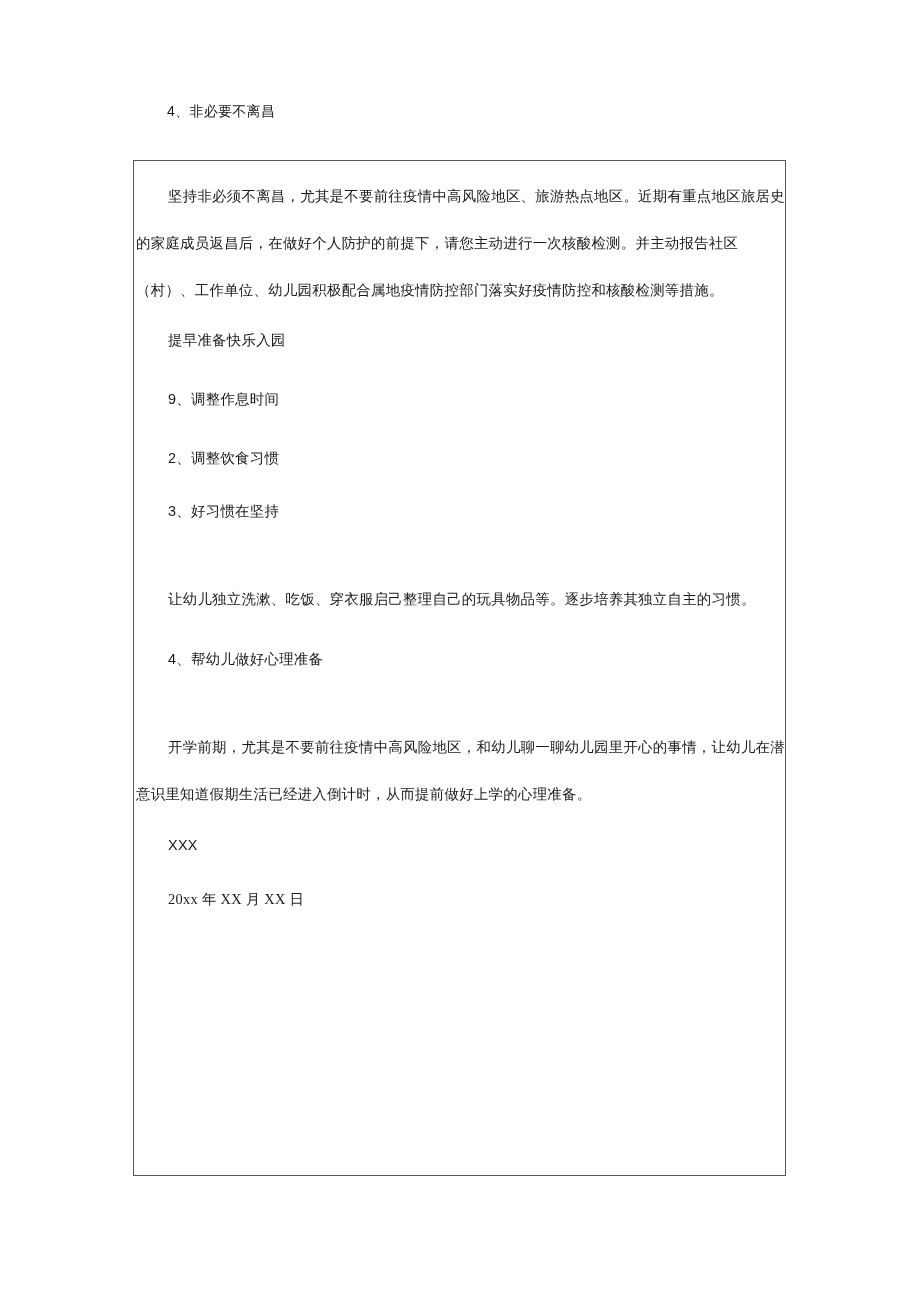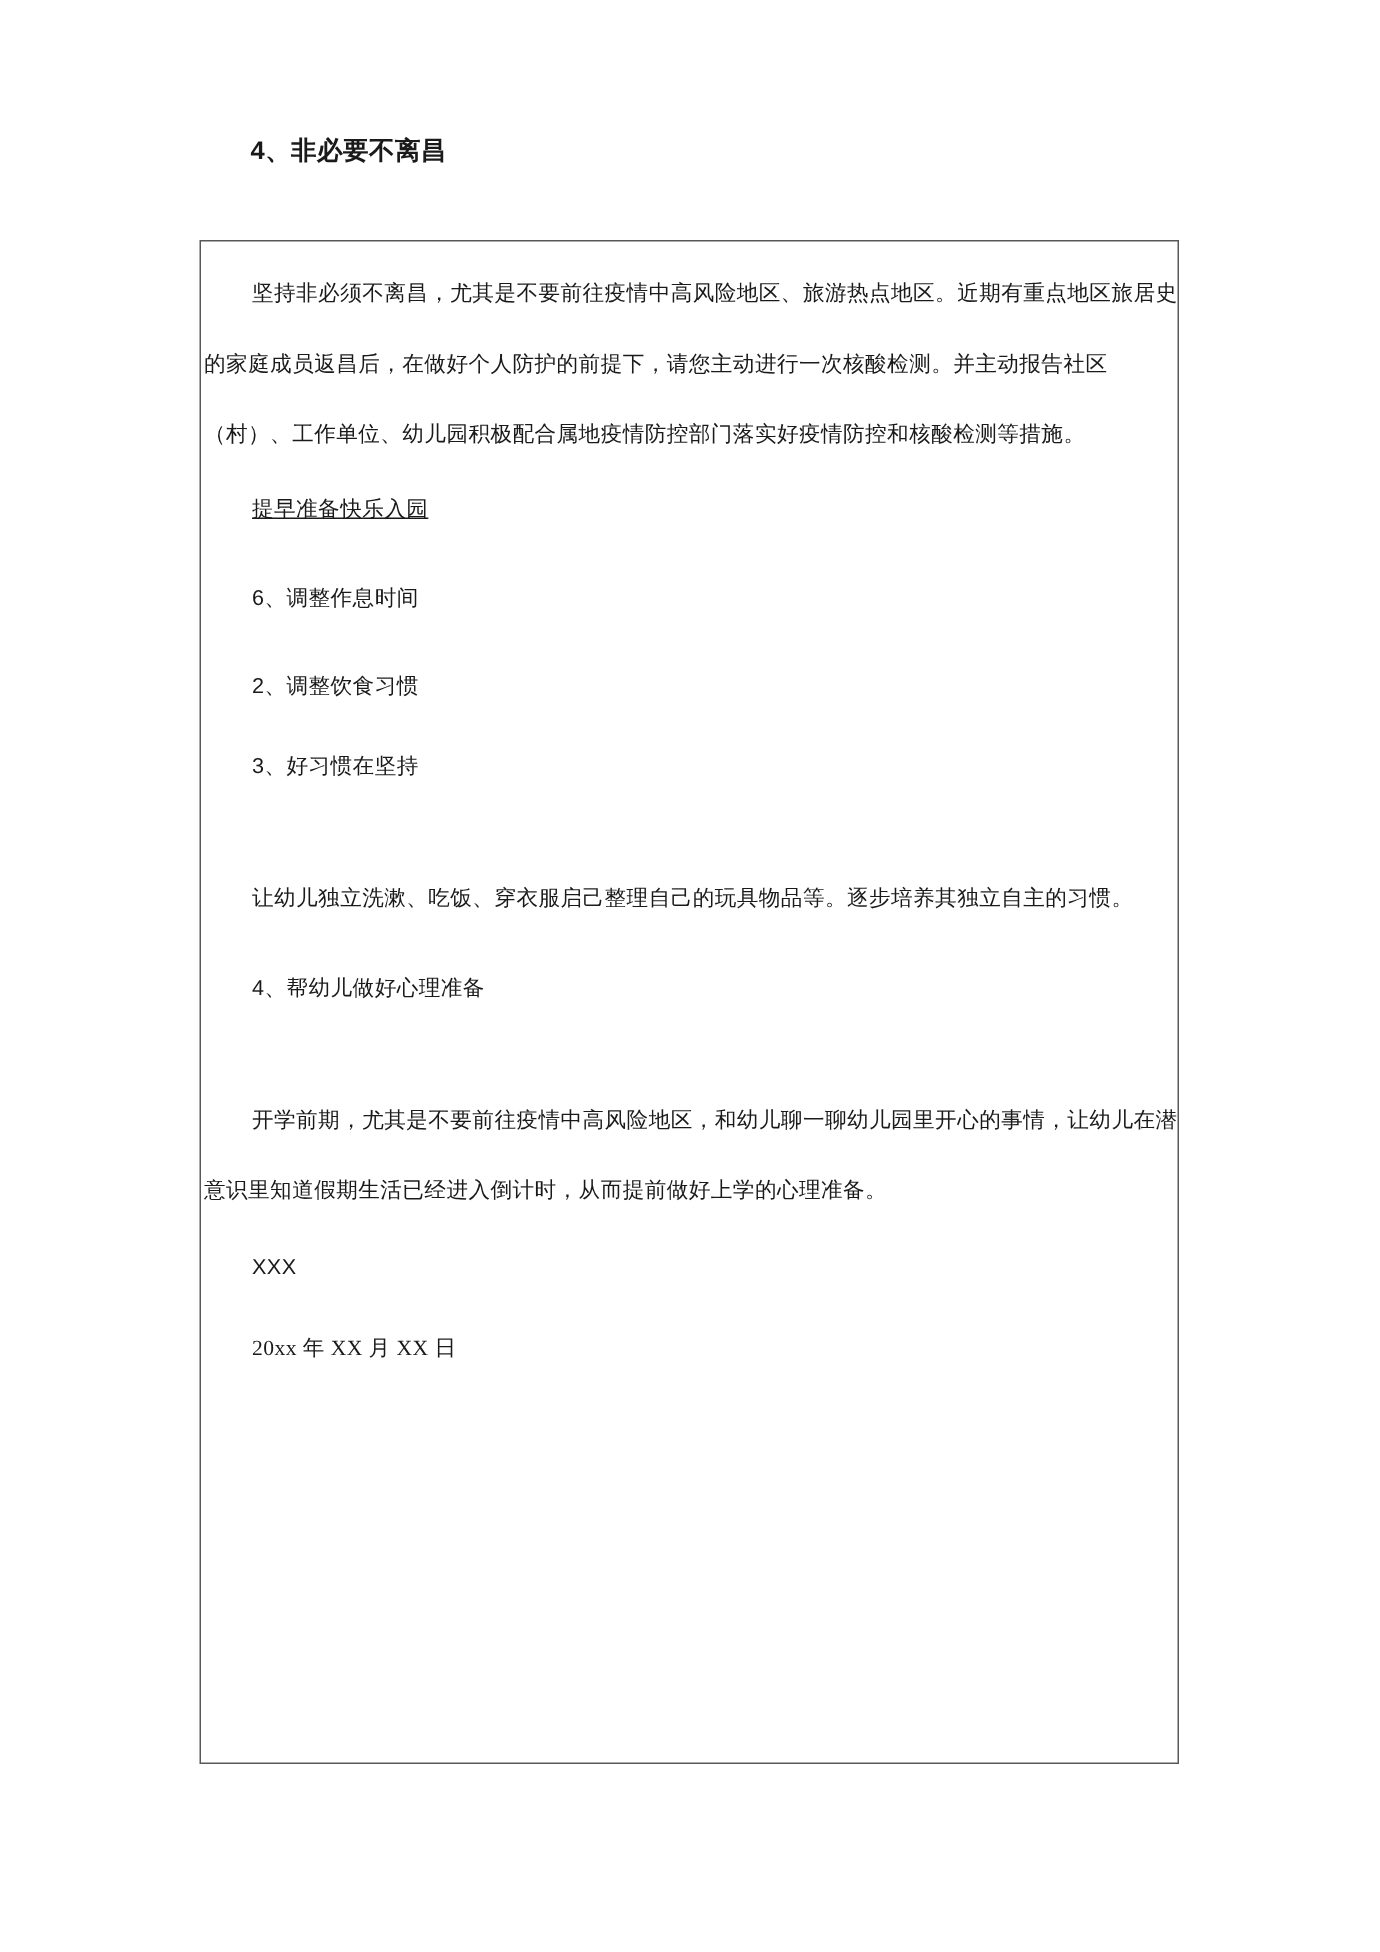--- a/index.html
+++ b/index.html
@@ -12,26 +12,25 @@
     width: 920px;
     height: 1301px;
     background: #ffffff;
     color: #1a1a1a;
     font-family: "Liberation Sans", sans-serif;
     overflow: hidden;
   }
   .outside-heading {
     position: absolute;
     left: 167px;
-    top: 92px;
-    font-size: 17px;
+    top: 102px;
+    font-size: 14px;
     line-height: 18px;
     letter-spacing: 0.3px;
     white-space: nowrap;
-    font-weight: bold;
   }
   .notice-box {
     position: absolute;
     left: 133px;
     top: 160px;
     width: 653px;
     height: 1016px;
     box-sizing: border-box;
     border: 1px solid #585858;
     padding: 12px 0 0 2px;
@@ -42,39 +41,39 @@
     line-height: 47px;
     letter-spacing: 0.3px;
   }
   .body-para {
     text-indent: 32px;
   }
   .head-para, .sig-para, .date-para {
     padding-left: 32px;
     white-space: nowrap;
   }
-  .mt3  { margin-top: 3px  !important; text-decoration: underline; }
+  .mt3  { margin-top: 3px  !important; }
   .mt4  { margin-top: 4px  !important; }
   .mt6  { margin-top: 6px  !important; }
   .mt7  { margin-top: 7px  !important; font-family: Liberation Serif, serif; }
   .mt12 { margin-top: 12px !important; }
   .mt41 { margin-top: 41px !important; }
   .mt42 { margin-top: 42px !important; font-family: Liberation Mono, monospace; }
 </style>
 </head>
 <body>
 
 <div class="doc-page">
 
   <div class="outside-heading">4、非必要不离昌</div>
 
   <div class="notice-box">
     <p class="body-para">坚持非必须不离昌，尤其是不要前往疫情中高风险地区、旅游热点地区。近期有重点地区旅居史的家庭成员返昌后，在做好个人防护的前提下，请您主动进行一次核酸检测。并主动报告社区（村）、工作单位、幼儿园积极配合属地疫情防控部门落实好疫情防控和核酸检测等措施。</p>
     <p class="head-para mt3">提早准备快乐入园</p>
-    <p class="head-para mt12">6、调整作息时间</p>
+    <p class="head-para mt12">9、调整作息时间</p>
     <p class="head-para mt12">2、调整饮食习惯</p>
     <p class="head-para mt6">3、好习惯在坚持</p>
     <p class="body-para mt42">让幼儿独立洗漱、吃饭、穿衣服启己整理自己的玩具物品等。逐步培养其独立自主的习惯。</p>
     <p class="head-para mt12">4、帮幼儿做好心理准备</p>
     <p class="body-para mt41">开学前期，尤其是不要前往疫情中高风险地区，和幼儿聊一聊幼儿园里开心的事情，让幼儿在潜意识里知道假期生活已经进入倒计时，从而提前做好上学的心理准备。</p>
     <p class="sig-para mt4">XXX</p>
     <p class="date-para mt7">20xx 年 XX 月 XX 日</p>
   </div>
 
 </div>

